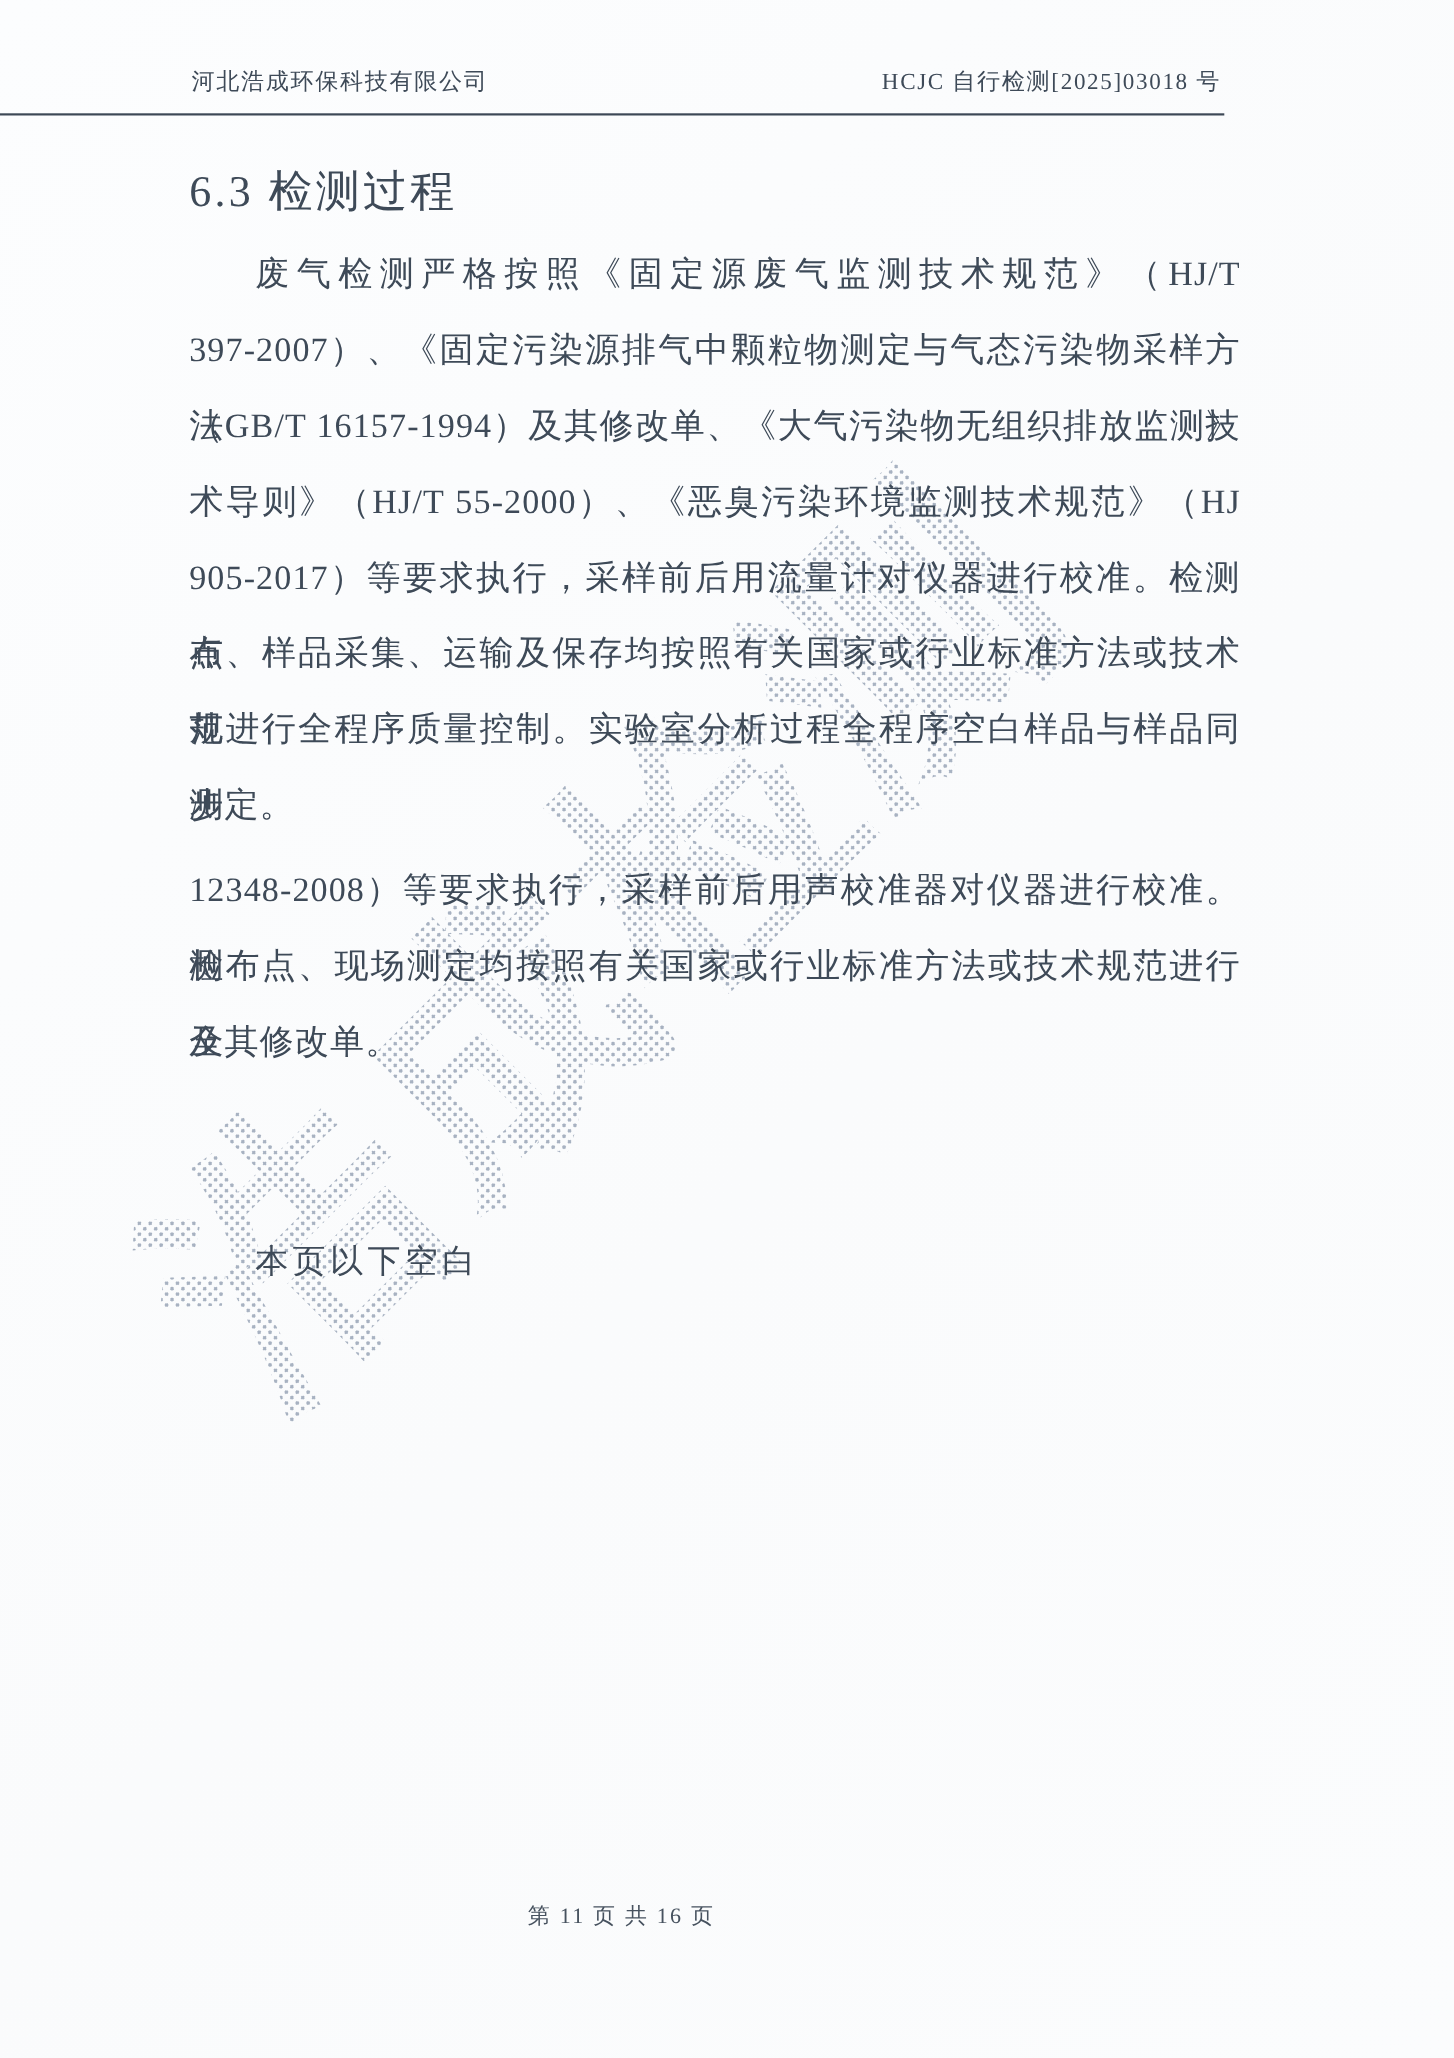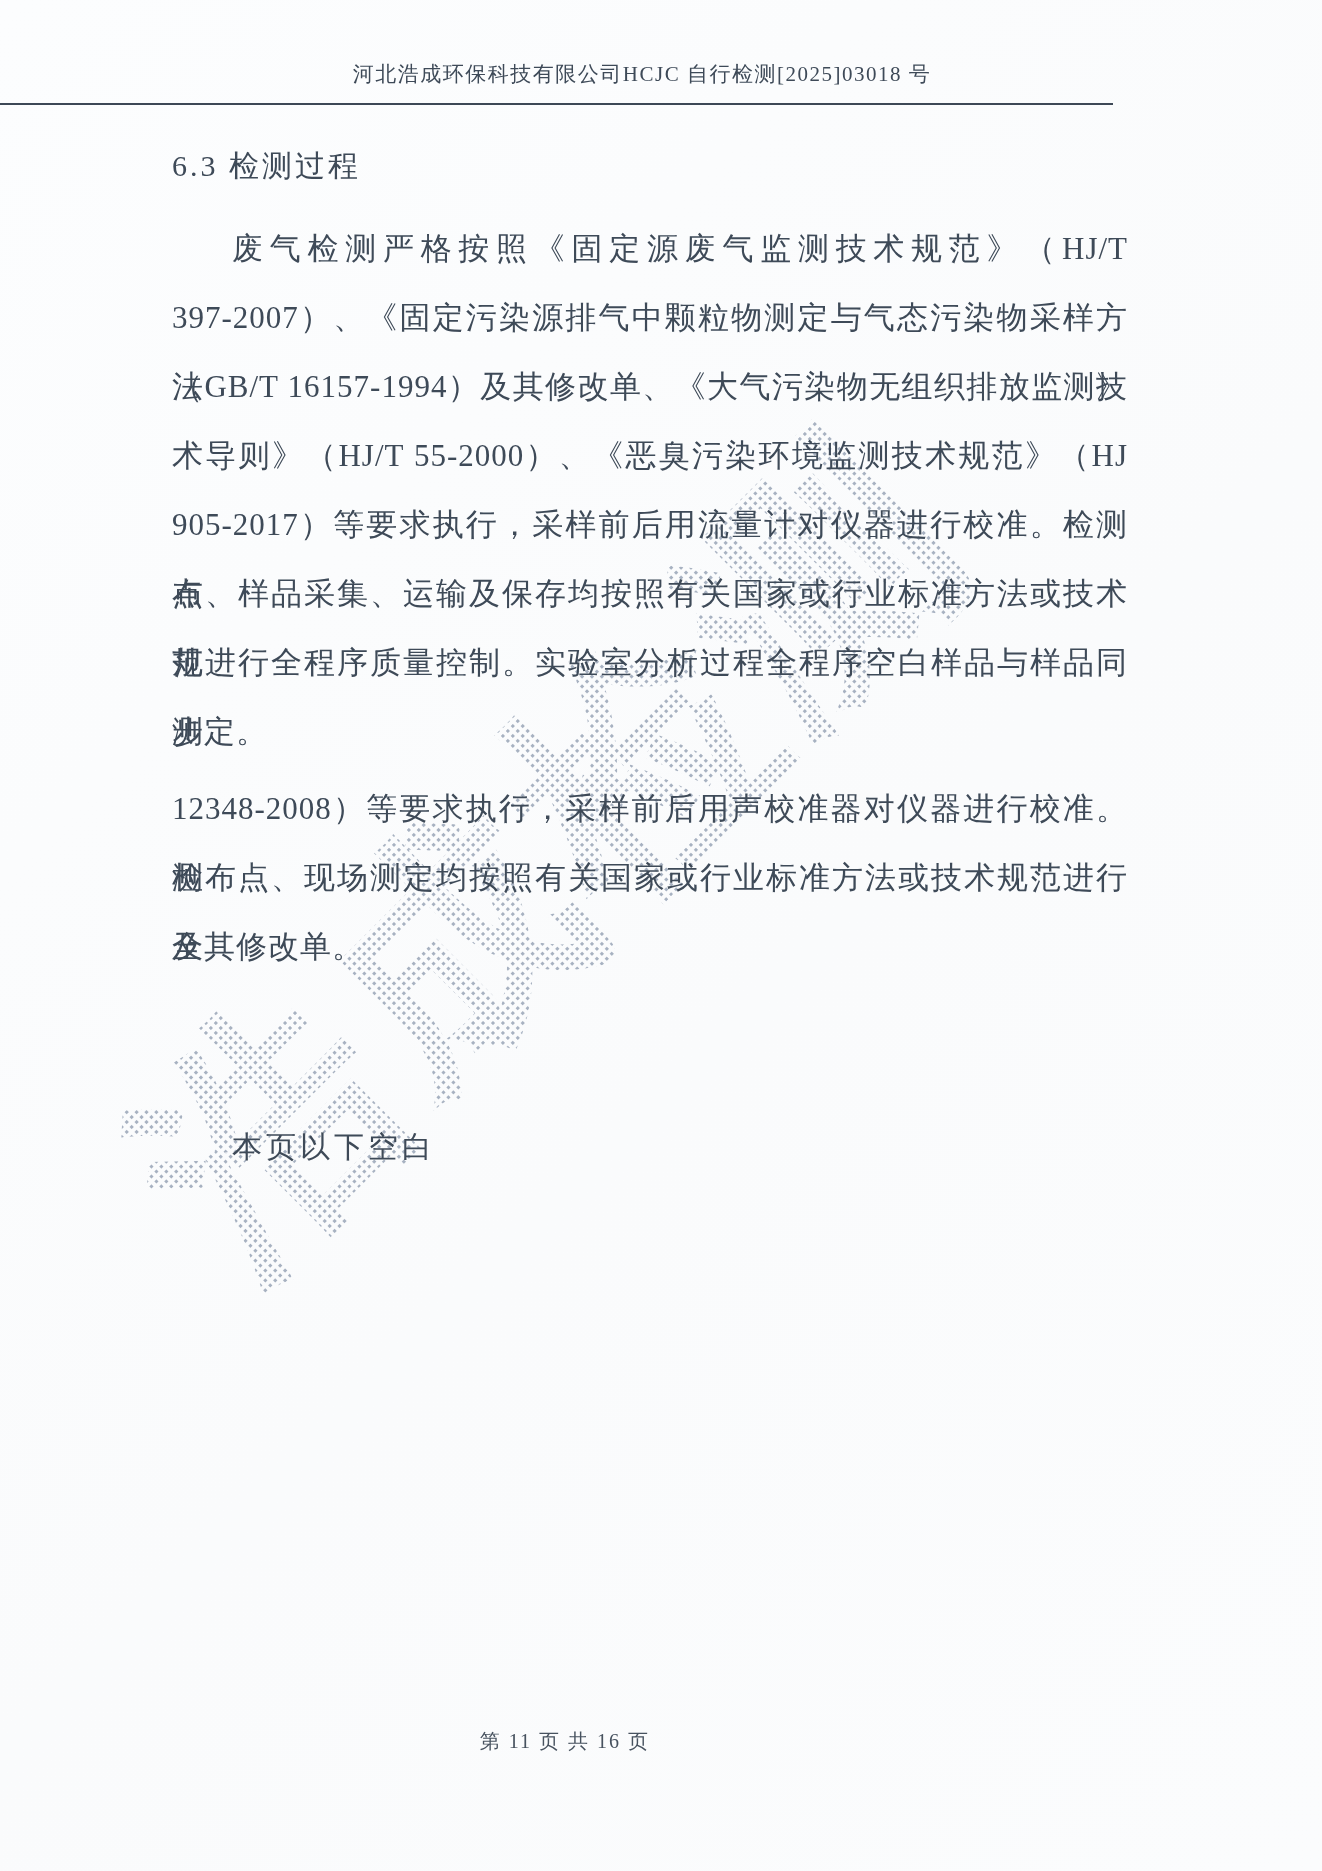--- a/index.html
+++ b/index.html
@@ -33,32 +33,32 @@
       background-image:radial-gradient(circle, rgba(152,164,182,0.85) 1.5px, rgba(0,0,0,0) 1.6px);
       background-size:7px 7px;
       -webkit-background-clip:text;
       background-clip:text;
       color:transparent;
     }
   }
   
   .hdr{
     position:absolute;left:174px;top:60px;width:936px;
-    display:flex;justify-content:center;align-items:baseline;
+    display:flex;justify-content:space-between;align-items:baseline;
     font-size:21px;letter-spacing:1.5px;
     z-index:2;
   }
   .rule{
     position:absolute;left:0;top:103px;width:1113px;height:2px;
     background:#3d4856;z-index:2;
   }
   
   .heading{
     position:absolute;left:172px;top:146px;margin:0;
-    font-size:30px;font-weight:500;letter-spacing:3px;z-index:2;
+    font-size:40px;font-weight:500;letter-spacing:3px;z-index:2;
   }
   .para{position:absolute;left:172px;width:956px;z-index:2;}
   .p1{top:214px;}
   .p2{top:774px;}
   .tl{
     height:69px;line-height:69px;
     font-size:31px;
     letter-spacing:1px;
     white-space:normal;
   }

